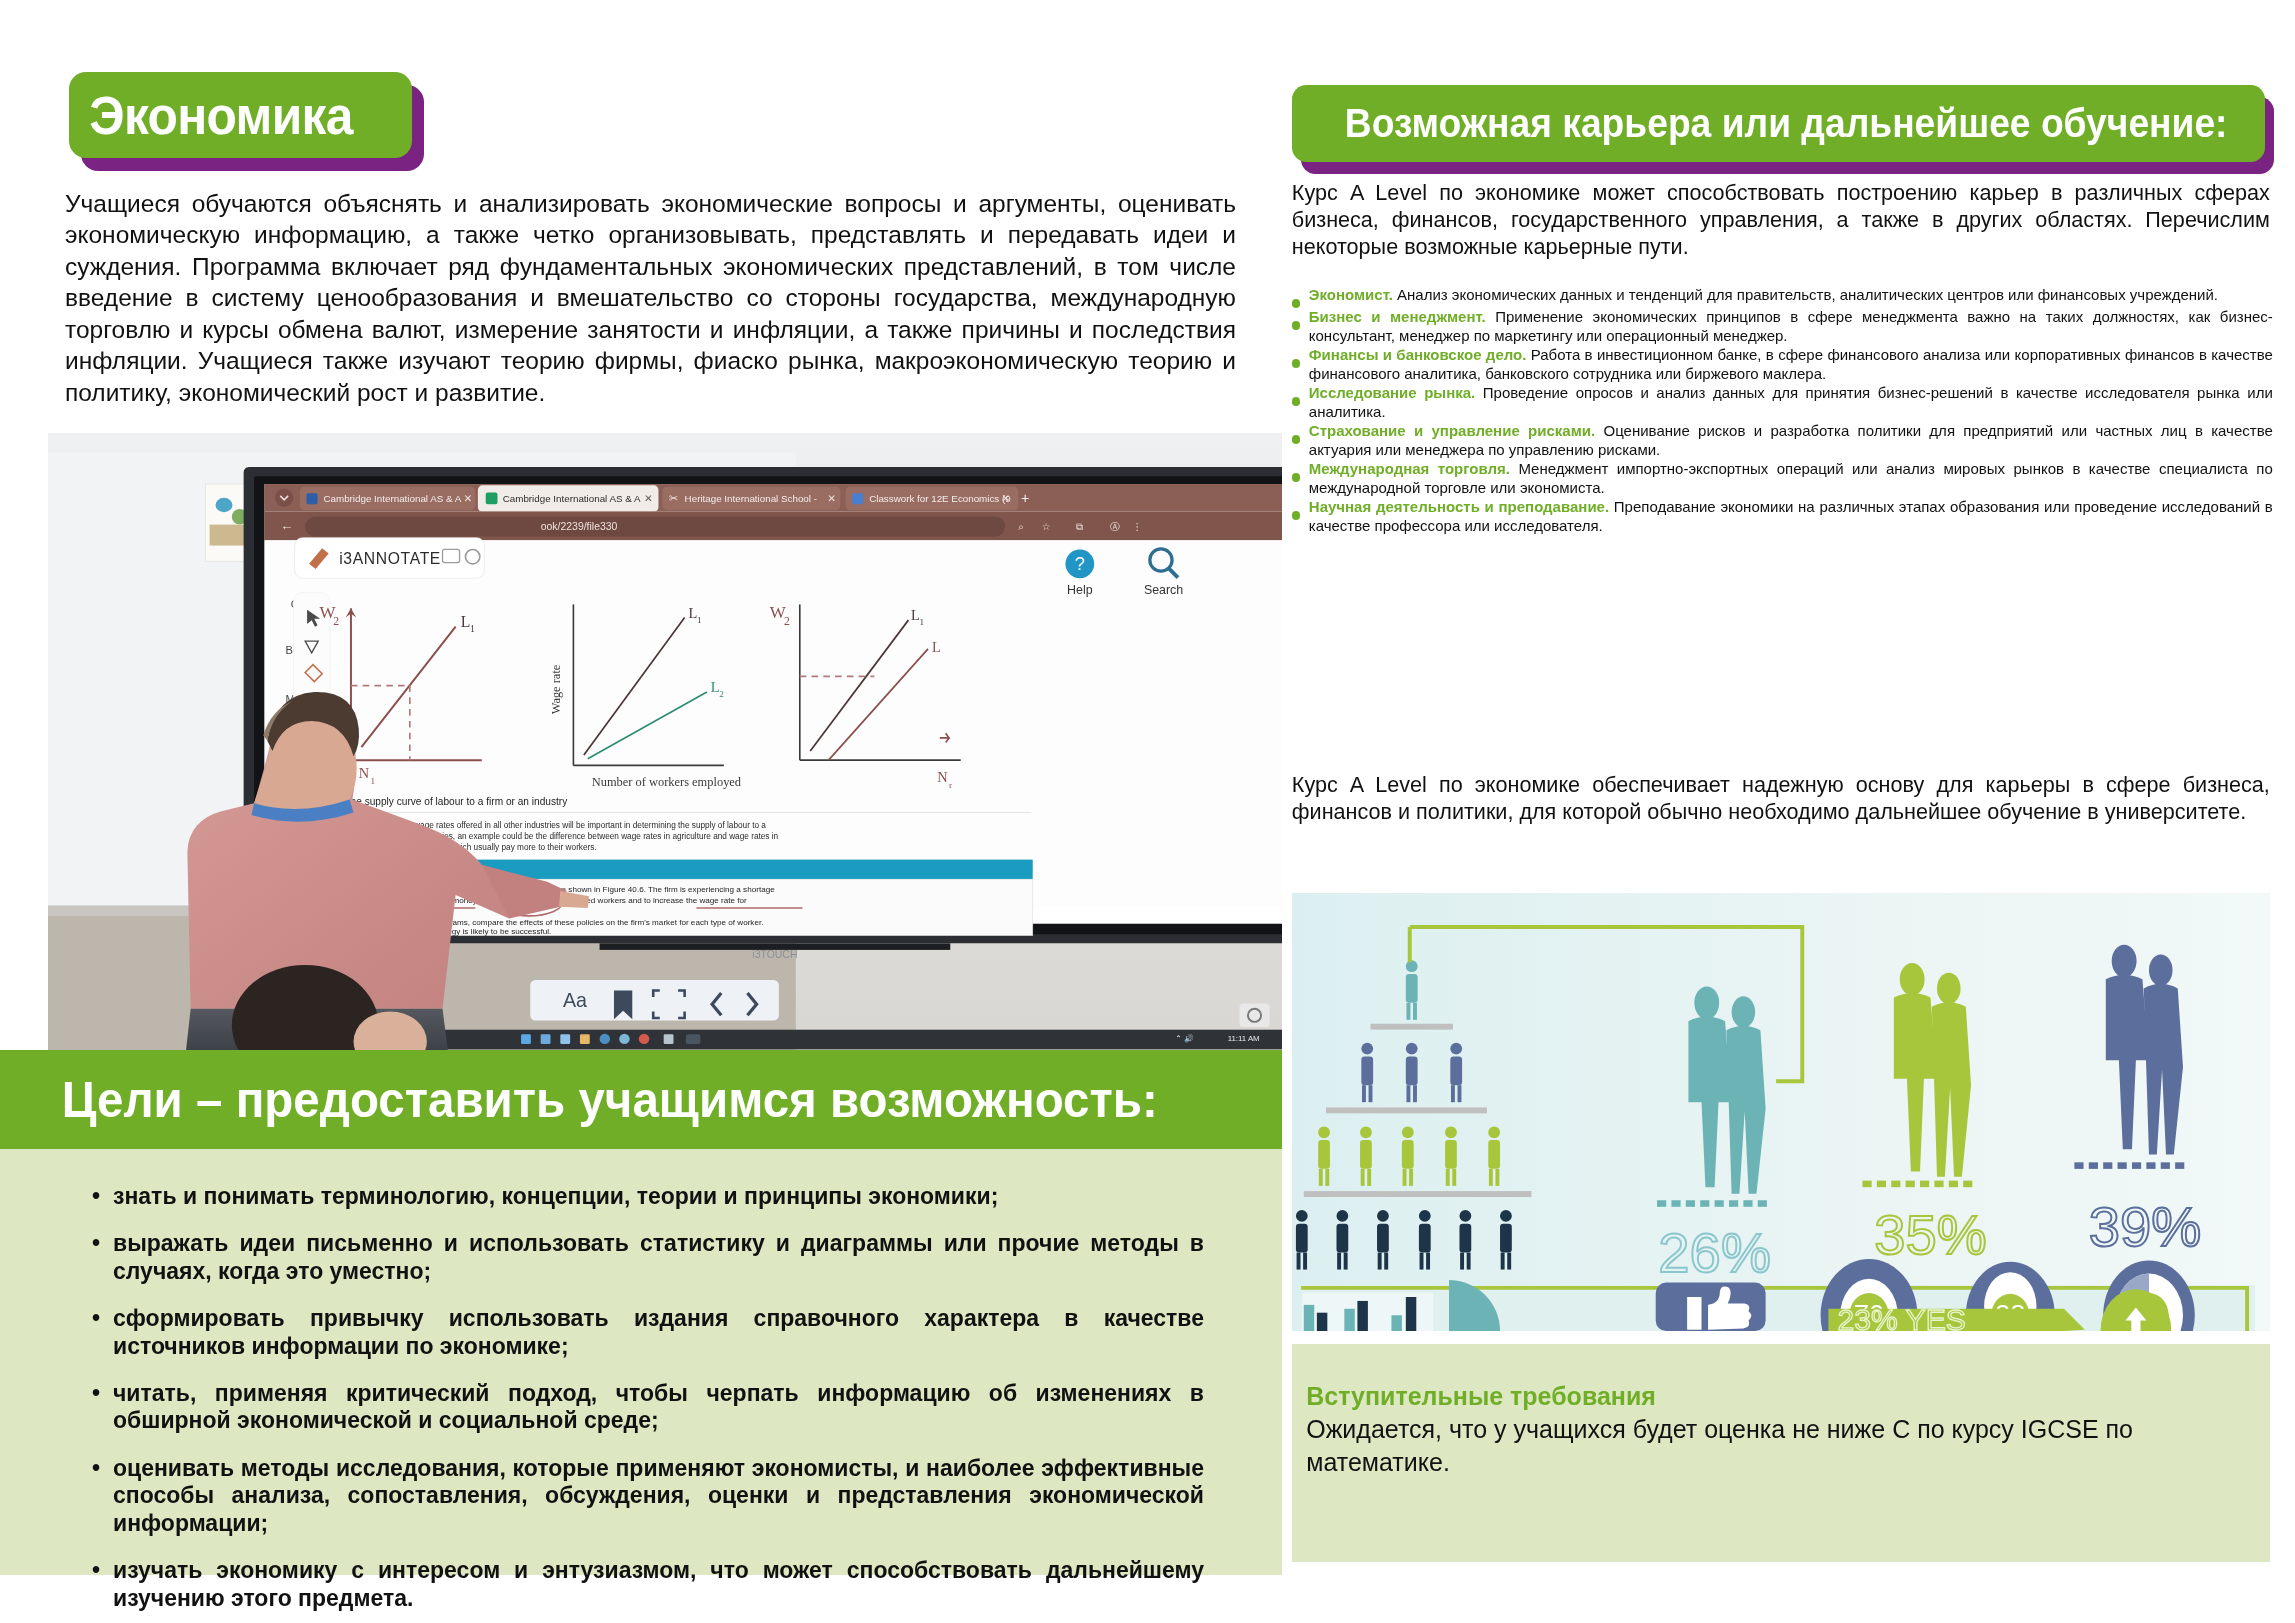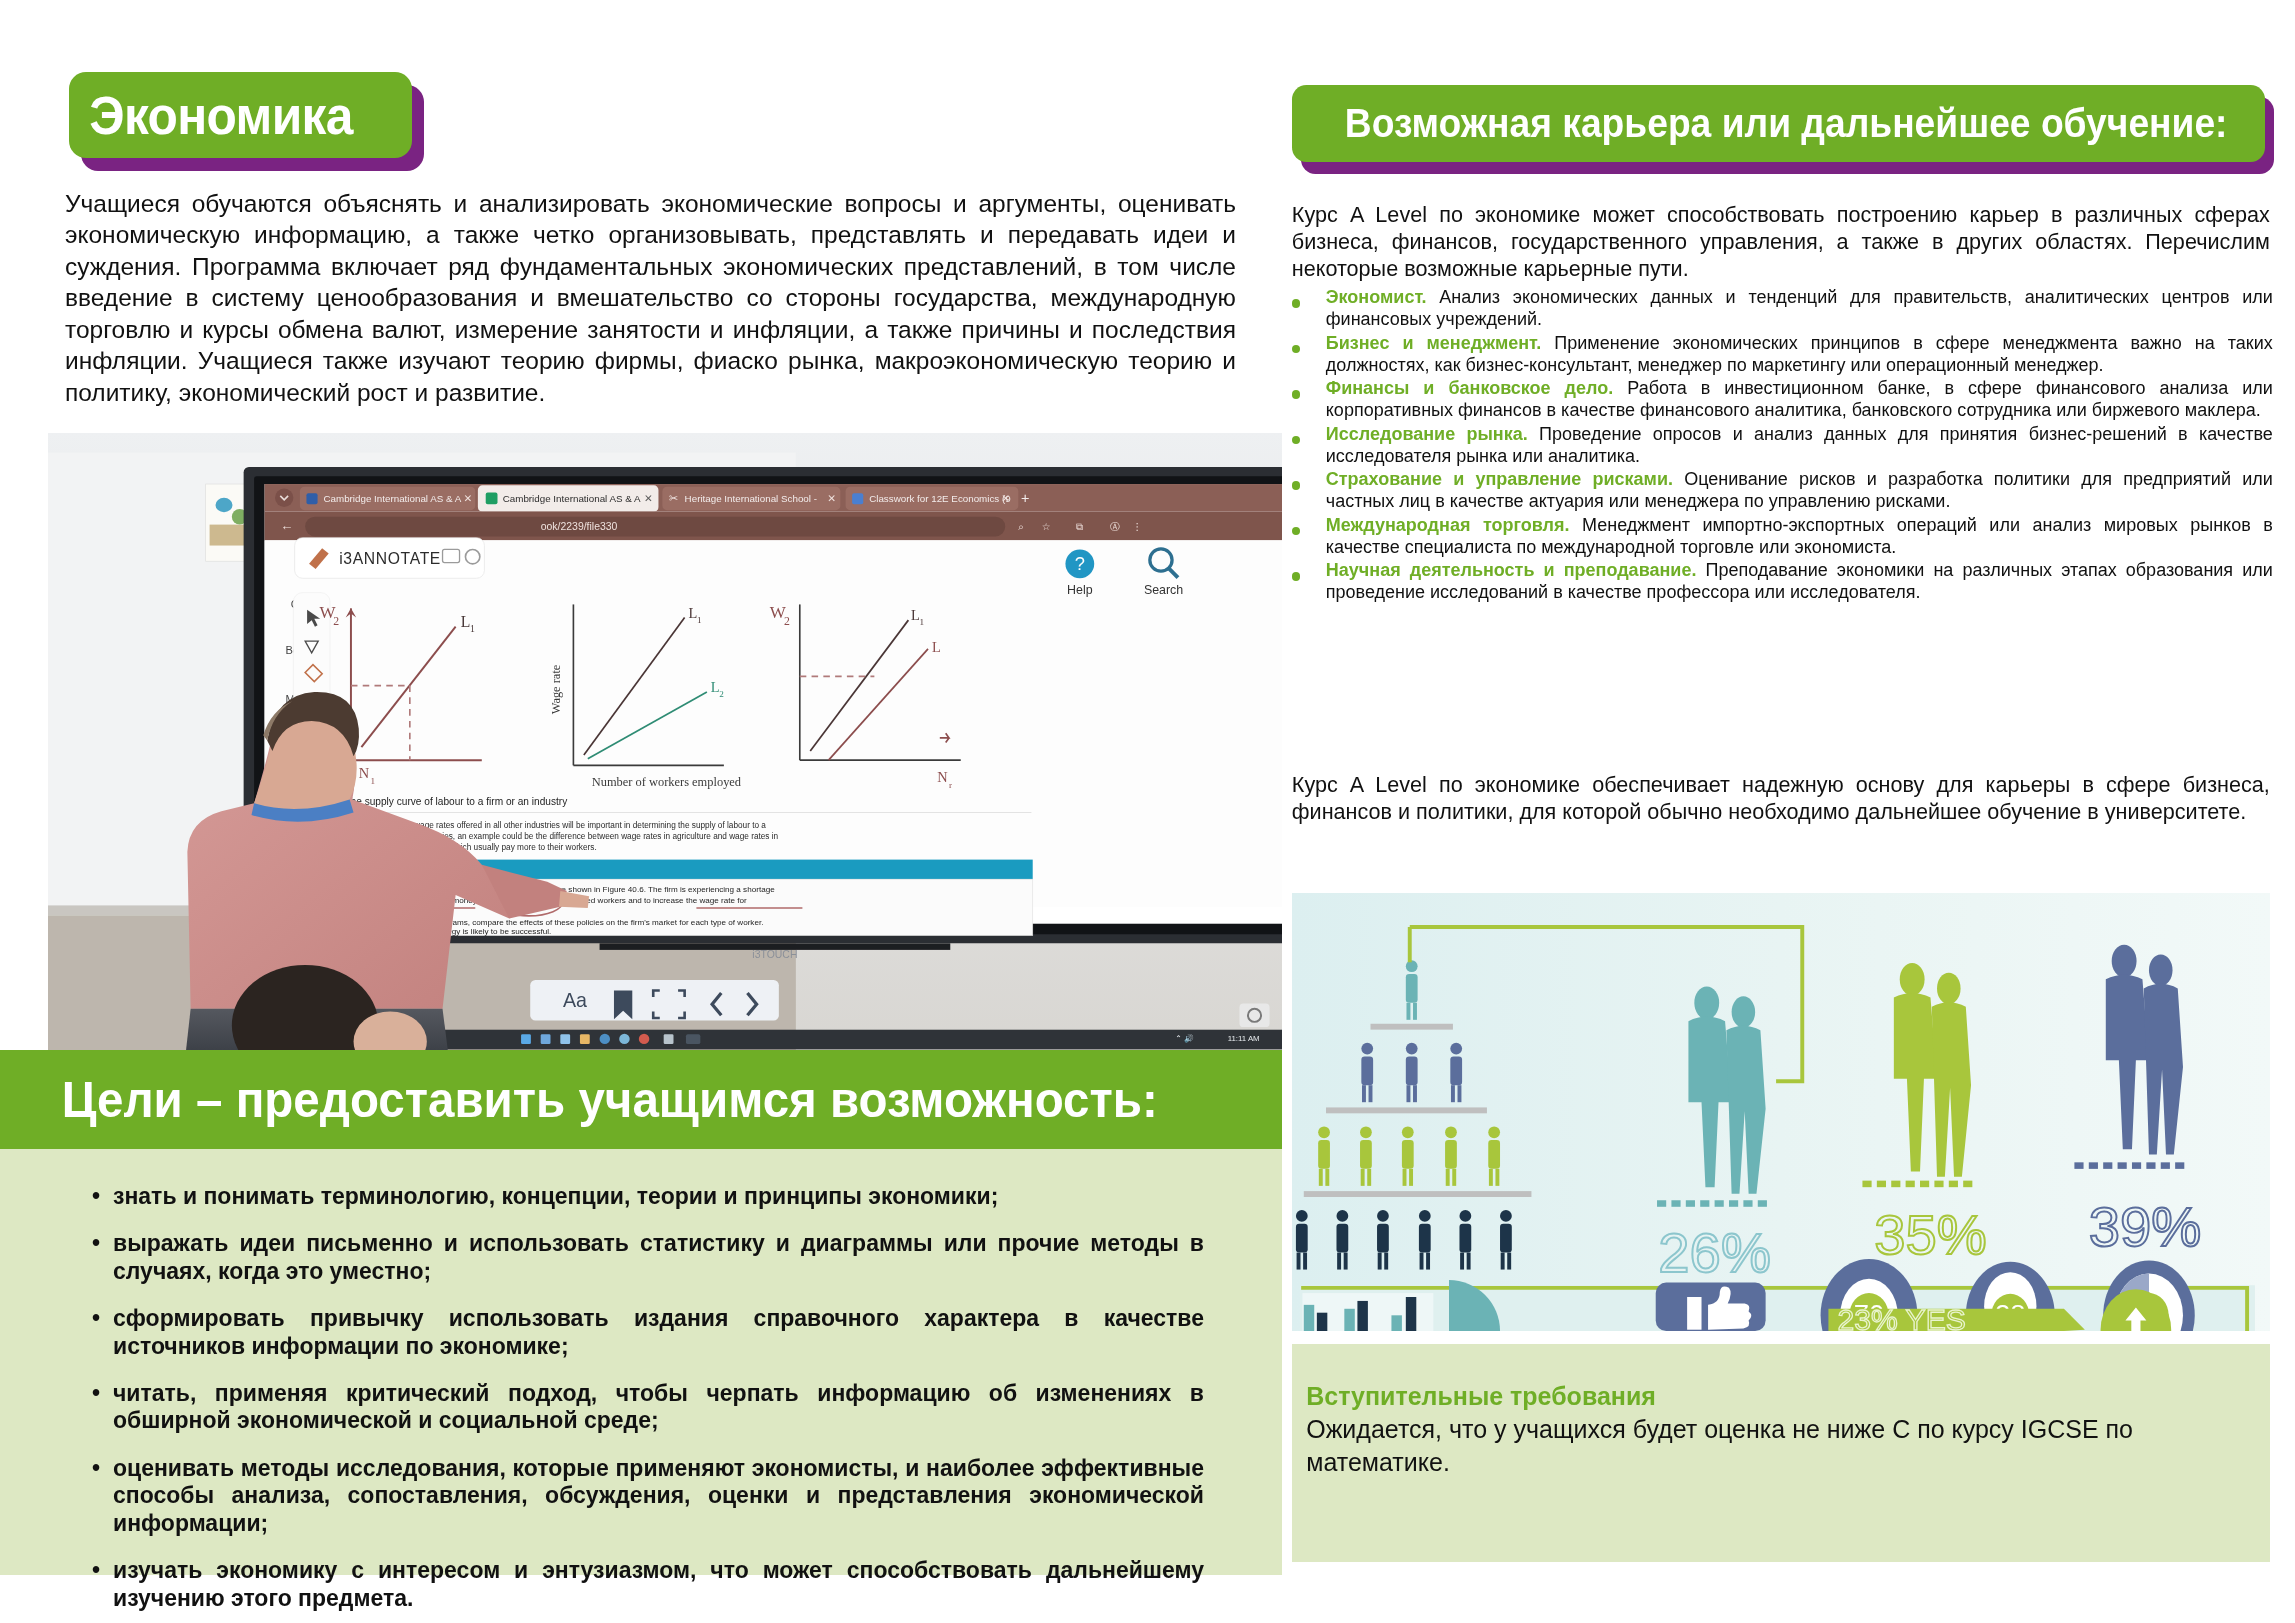--- a/index.html
+++ b/index.html
@@ -46,26 +46,26 @@
      background:#7a2382; border-radius:14.4px; }
   .rbadge { position:relative; width:973px; height:77px; background:#6fae26;
      border-radius:14.4px; display:flex; align-items:center;padding-left:37px; }
   .rbadge span { color:#fff; font-size:40px; font-weight:bold; padding-left:17px;
      font-family:"Liberation Sans Narrow","Liberation Sans",sans-serif;
      transform:scaleX(0.93); transform-origin:left center; white-space:nowrap; }
 
   .r-para { position:absolute; left:9.8px; width:978px; font-size:21.6px; line-height:1.26;
      color:#111; text-align:justify;
      font-family:"Liberation Sans Narrow","Liberation Sans",sans-serif; }
-  #careers-intro { top:201px; }
+  #careers-intro { top:179px; }
 
   .career-list { position:absolute; left:9.8px; top:286px; width:981px; }
-  .career-item { display:flex; font-size:18px; line-height:1.245; color:#111;
+  .career-item { display:flex; font-size:15px; line-height:1.245; color:#111;
      text-align:justify; margin-bottom:0.7px;
-     font-family:"Liberation Sans Narrow","Liberation Sans",sans-serif;gap:17px; }
+     font-family:"Liberation Sans Narrow","Liberation Sans",sans-serif; }
   .c-dot { flex:0 0 17px; }
   .c-dot i { display:block; width:8.5px; height:8.5px; background:#6fae26;
      border-radius:50%; margin-top:13px; }
   .c-body { flex:1; }
   .c-head { color:#6fae26; font-weight:bold; }
 
   #careers-outro { top:771px; }
 
   .info-img { position:absolute; left:9.8px; top:893px; width:978px; height:438px;
      overflow:hidden; background:#e4f1f1; }

